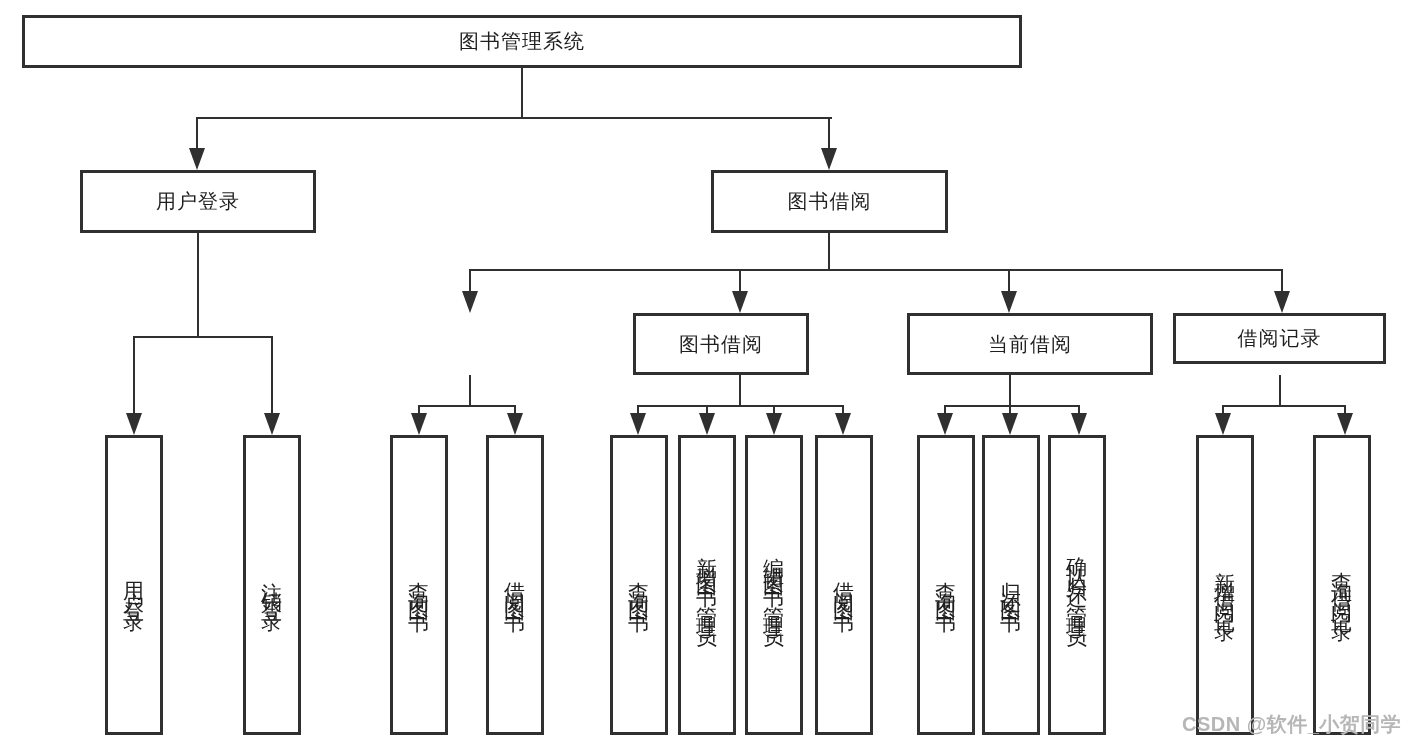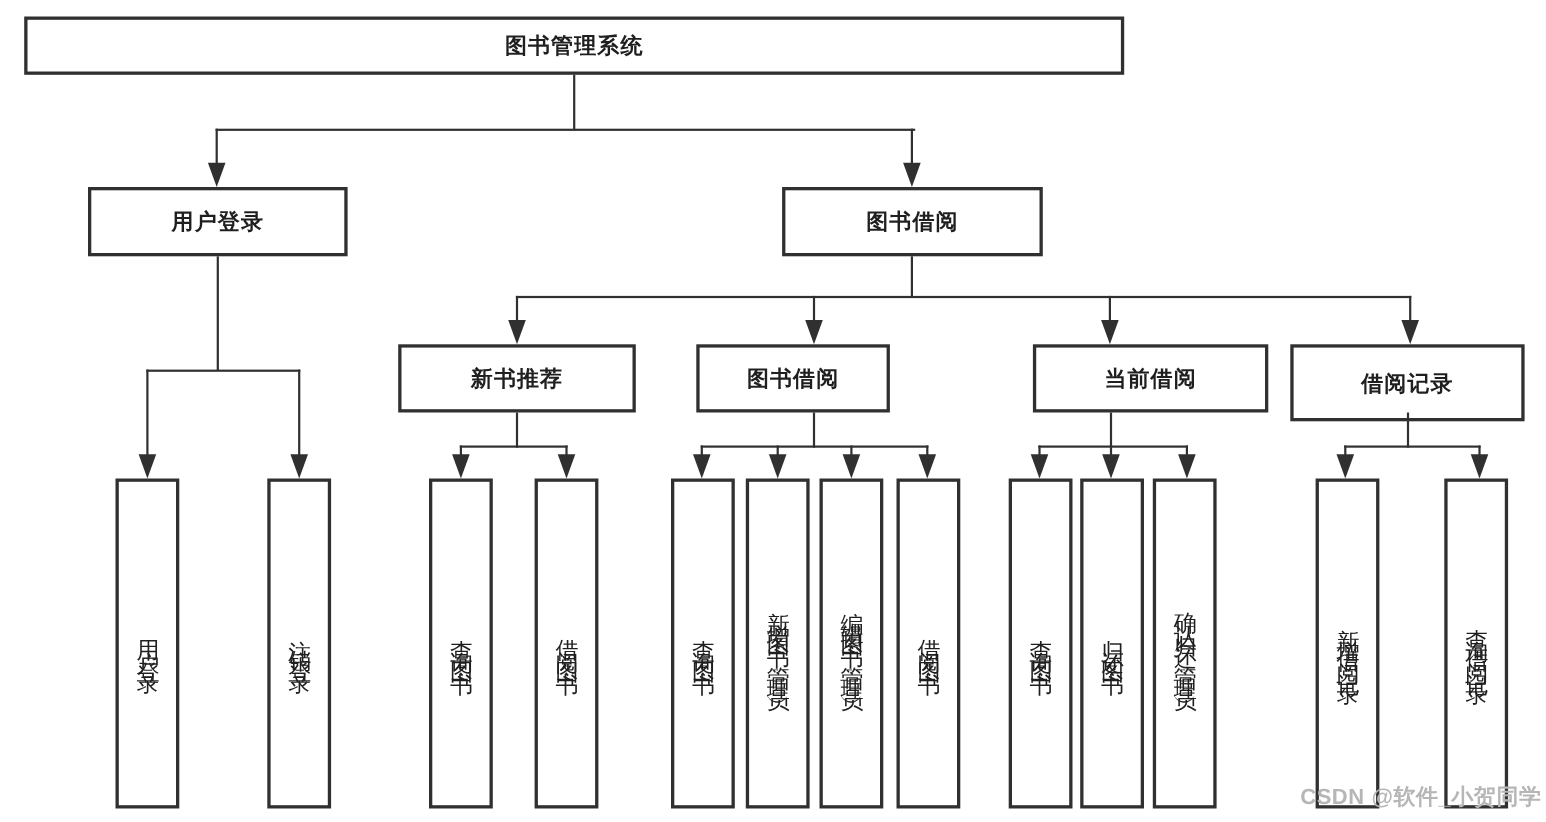--- a/index.html
+++ b/index.html
@@ -11,21 +11,21 @@
   html,body{margin:0;padding:0;background:var(--bg);}
   .canvas{
     position:relative;width:1405px;height:747px;background:var(--bg);
     overflow:hidden;font-family:"Liberation Sans", sans-serif;
   }
   .box{
     position:absolute;border:3px solid var(--line);background:var(--bg);
     display:flex;align-items:center;justify-content:center;box-sizing:border-box;
   }
   .hbox .lbl{
-    font-size:20px;color:var(--text);letter-spacing:1px;white-space:nowrap;font-weight:bold;
+    font-size:20px;color:var(--text);letter-spacing:1px;white-space:nowrap;
   }
   .vbox .lbl{
     writing-mode:vertical-rl;text-orientation:mixed;line-height:1;
     font-size:21px;letter-spacing:10px;color:var(--text);white-space:nowrap;
   }
   .ln{position:absolute;background:var(--line);}
   .ar{
     position:absolute;width:0;height:0;
     border-left:8px solid transparent;border-right:8px solid transparent;
     border-top:22px solid var(--line);
@@ -45,33 +45,30 @@
   </div>
 
   <div class="box hbox" style="left:80px;top:170px;width:236px;height:63px">
     <span class="lbl">用户登录</span>
   </div>
 
   <div class="box hbox" style="left:711px;top:170px;width:237px;height:63px">
     <span class="lbl">图书借阅</span>
   </div>
 
-  <div class="box hbox" style="left:362px;top:313px;width:216px;height:62px">
-    <span class="lbl">新书推荐</span>
-  </div>
 
   <div class="box hbox" style="left:633px;top:313px;width:176px;height:62px">
     <span class="lbl">图书借阅</span>
   </div>
 
-  <div class="box hbox" style="left:939px;top:313px;width:214px;height:62px">
+  <div class="box hbox" style="left:907px;top:313px;width:246px;height:62px">
     <span class="lbl">当前借阅</span>
   </div>
 
-  <div class="box hbox" style="left:1173px;top:313px;width:213px;height:70px">
+  <div class="box hbox" style="left:1173px;top:313px;width:213px;height:51px">
     <span class="lbl">借阅记录</span>
   </div>
 
   <div class="box vbox" style="left:105px;top:435px;width:58px;height:300px">
     <span class="lbl">用户登录</span>
   </div>
   <div class="box vbox" style="left:243px;top:435px;width:58px;height:300px">
     <span class="lbl">注销登录</span>
   </div>
 

